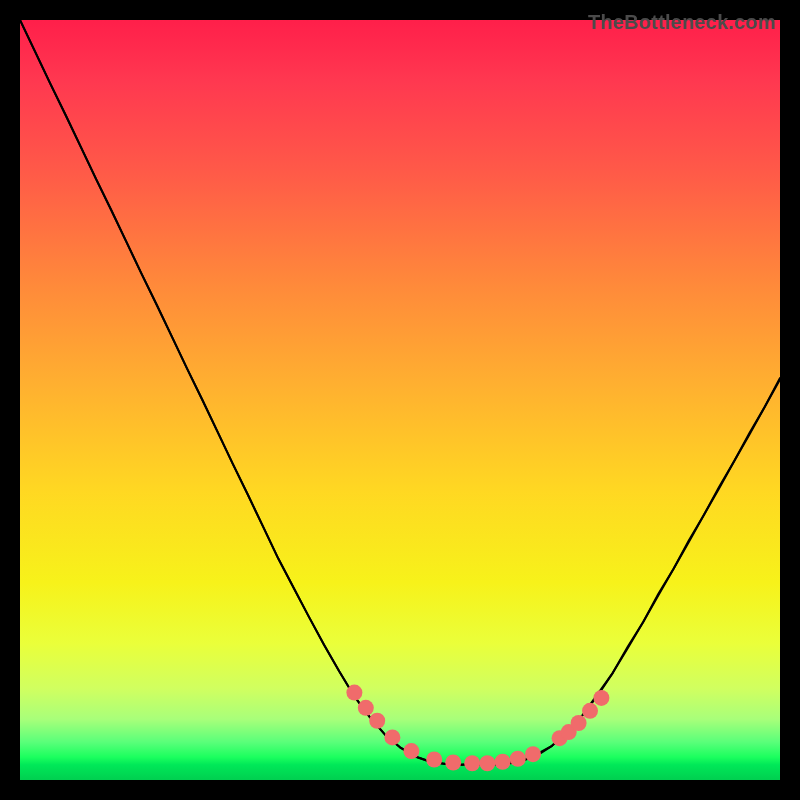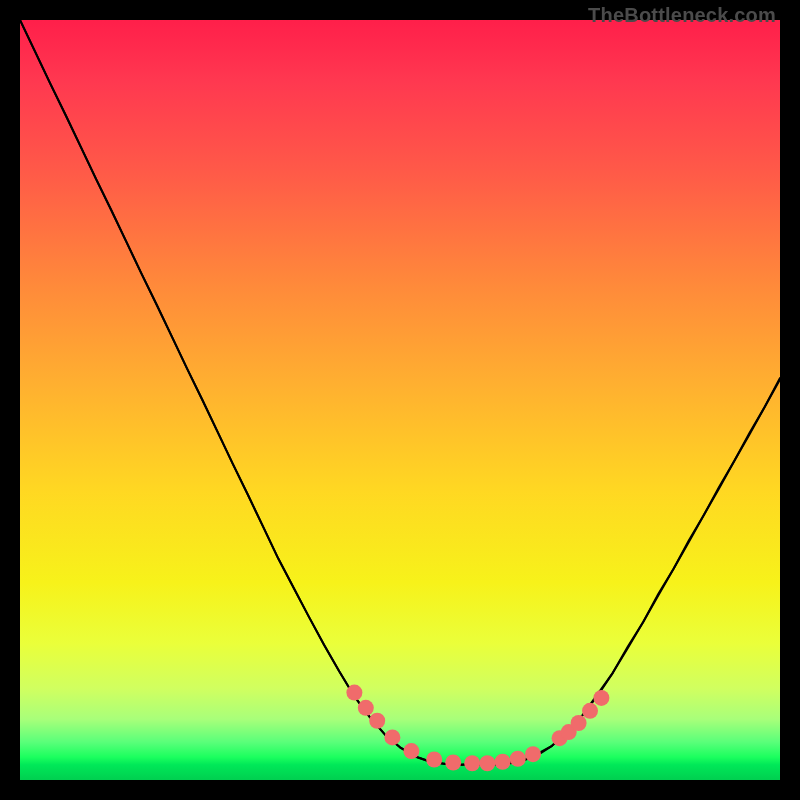--- a/index.html
+++ b/index.html
@@ -37,21 +37,21 @@
       #d0ff60 88%,
       #a8ff7a 92%,
       #5aff7a 95%,
       #1bff5e 97%,
       #00e858 98%,
       #00cf50 100%
     );
   }
   .watermark {
     position: absolute;
-    top: 4px;
+    top: 11px;
     right: 24px;
     color: #4b4b4b;
     font-size: 20px;
     font-weight: 600;
     letter-spacing: 0.2px;
     user-select: none;
   }
 </style>
 </head>
 <body>

